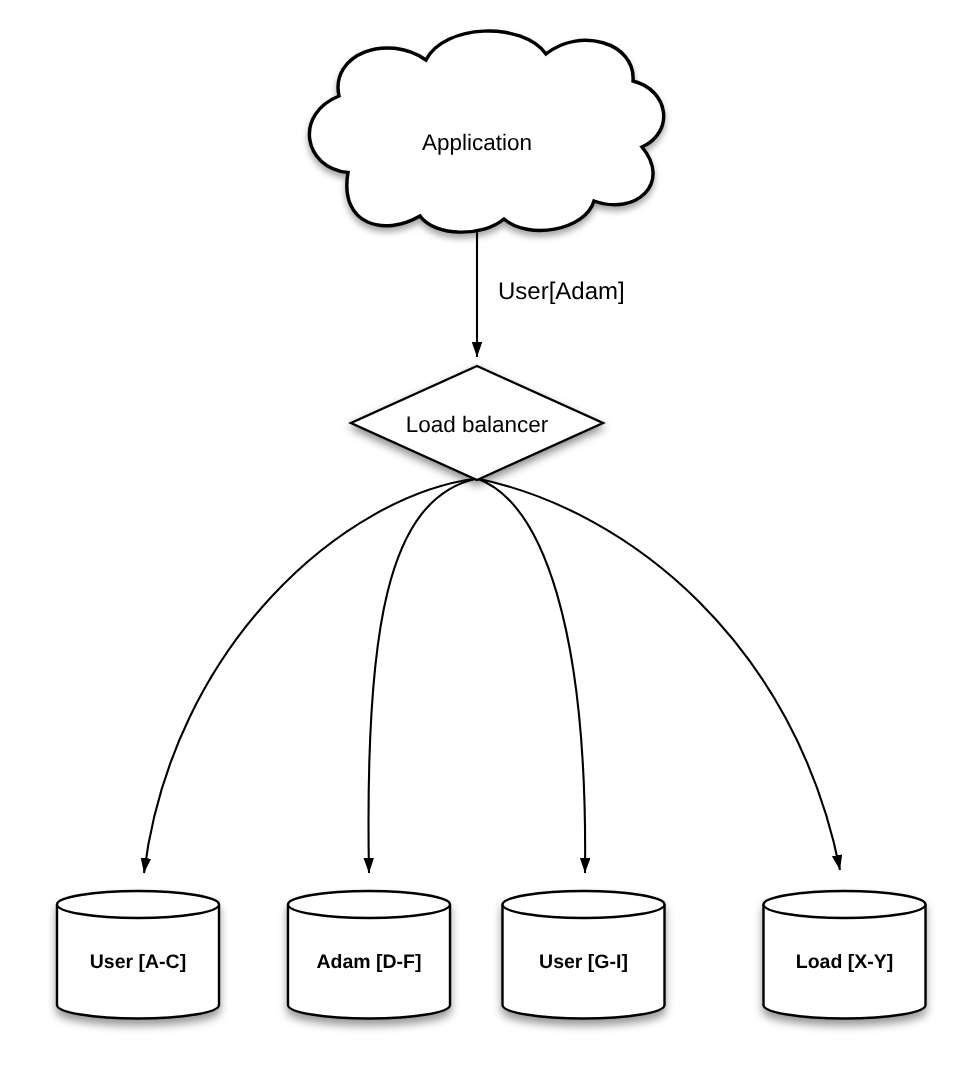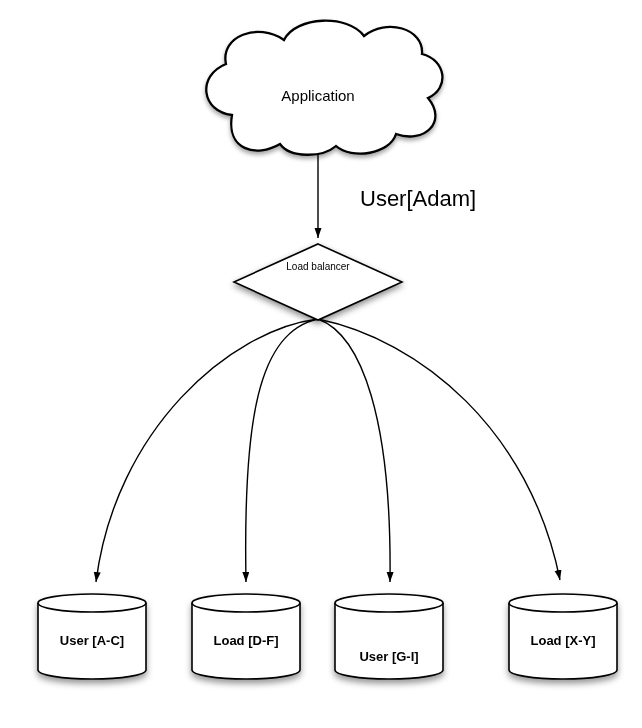--- a/index.html
+++ b/index.html
@@ -33,26 +33,26 @@
     stroke: #000000;
     stroke-width: 1.4;
   }
   .label {
     position: absolute;
     color: #000000;
     white-space: nowrap;
   }
   .label.centered { text-align: center; }
   .app-label      { left: 238px; top: 87px;  width: 160px; font-size: 15px; }
-  .edge-label     { left: 332px; top: 186px; font-size: 22px; margin-left: 28px; }
-  .lb-label       { left: 248px; top: 261px; width: 140px; font-size: 10px; }
+  .edge-label     { left: 332px; top: 186px; font-size: 16px; }
+  .lb-label       { left: 248px; top: 275px; width: 140px; font-size: 15px; }
   .shard-label    { top: 633px; width: 120px; font-size: 13px; font-weight: bold; }
   .shard-label-1  { left: 32px;  }
   .shard-label-2  { left: 186px; }
-  .shard-label-3  { left: 329px; margin-top: 16px; }
+  .shard-label-3  { left: 329px; }
   .shard-label-4  { left: 503px; }
 </style>
 </head>
 <body>
 
 <div class="canvas">
 
   <svg class="diagram-svg" width="642" height="728" viewBox="0 0 642 728">
     <defs>
       <marker id="arrowhead" markerUnits="userSpaceOnUse" markerWidth="12" markerHeight="9" refX="10" refY="3.5" orient="auto">
@@ -99,19 +99,19 @@
   </svg>
 
   <div class="label centered app-label">Application</div>
 
   <div class="label edge-label">User[Adam]</div>
 
   <div class="label centered lb-label">Load balancer</div>
 
   <div class="label centered shard-label shard-label-1">User [A-C]</div>
 
-  <div class="label centered shard-label shard-label-2">Load [D-F]</div>
+  <div class="label centered shard-label shard-label-2">Adam [D-F]</div>
 
   <div class="label centered shard-label shard-label-3">User [G-I]</div>
 
   <div class="label centered shard-label shard-label-4">Load [X-Y]</div>
 
 </div>
 
 </body></html>

